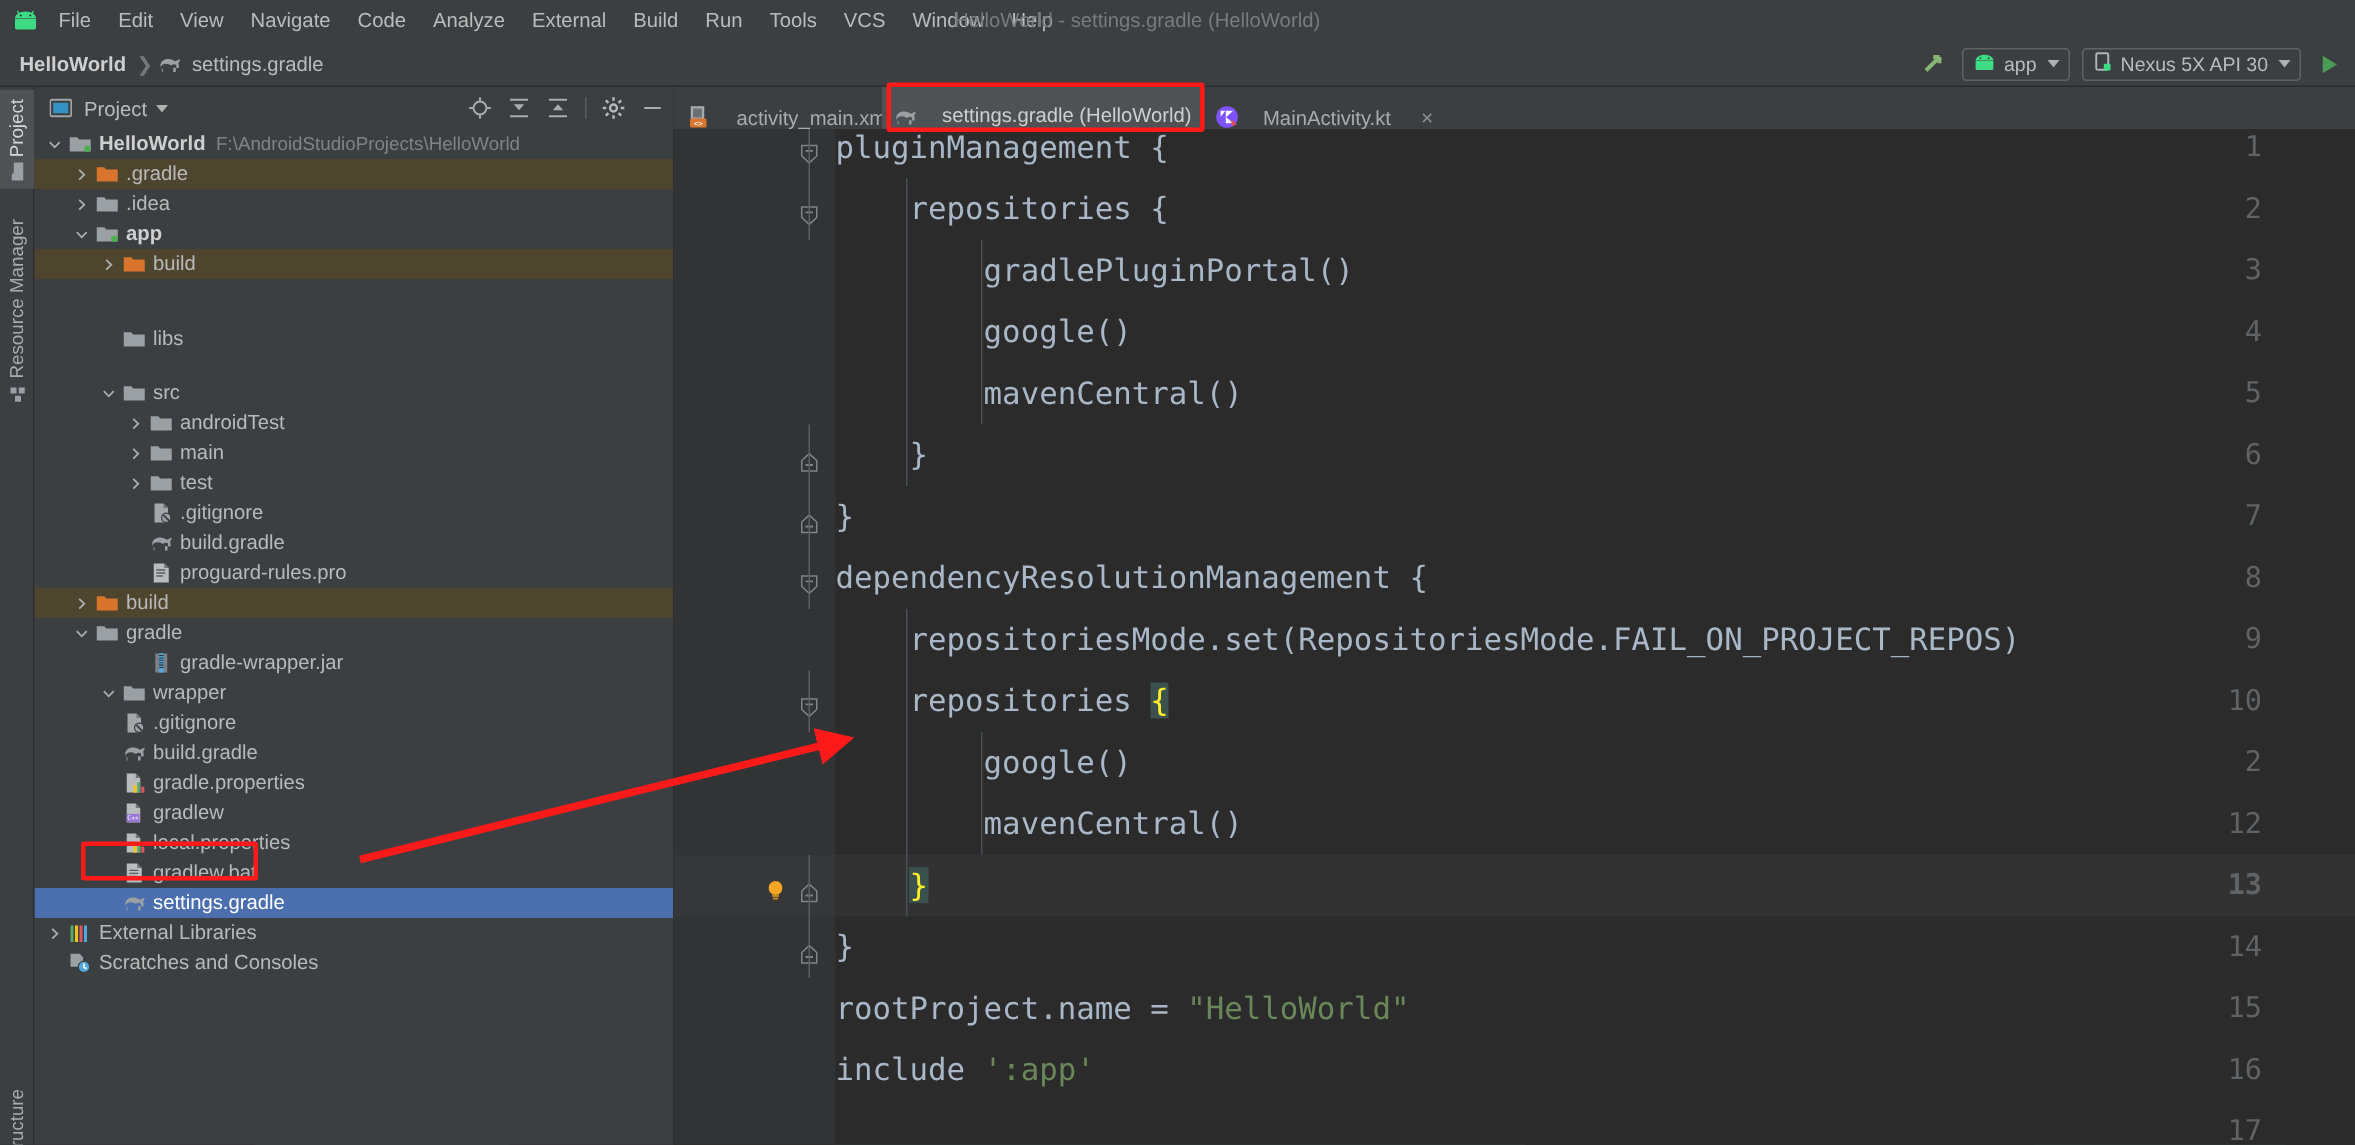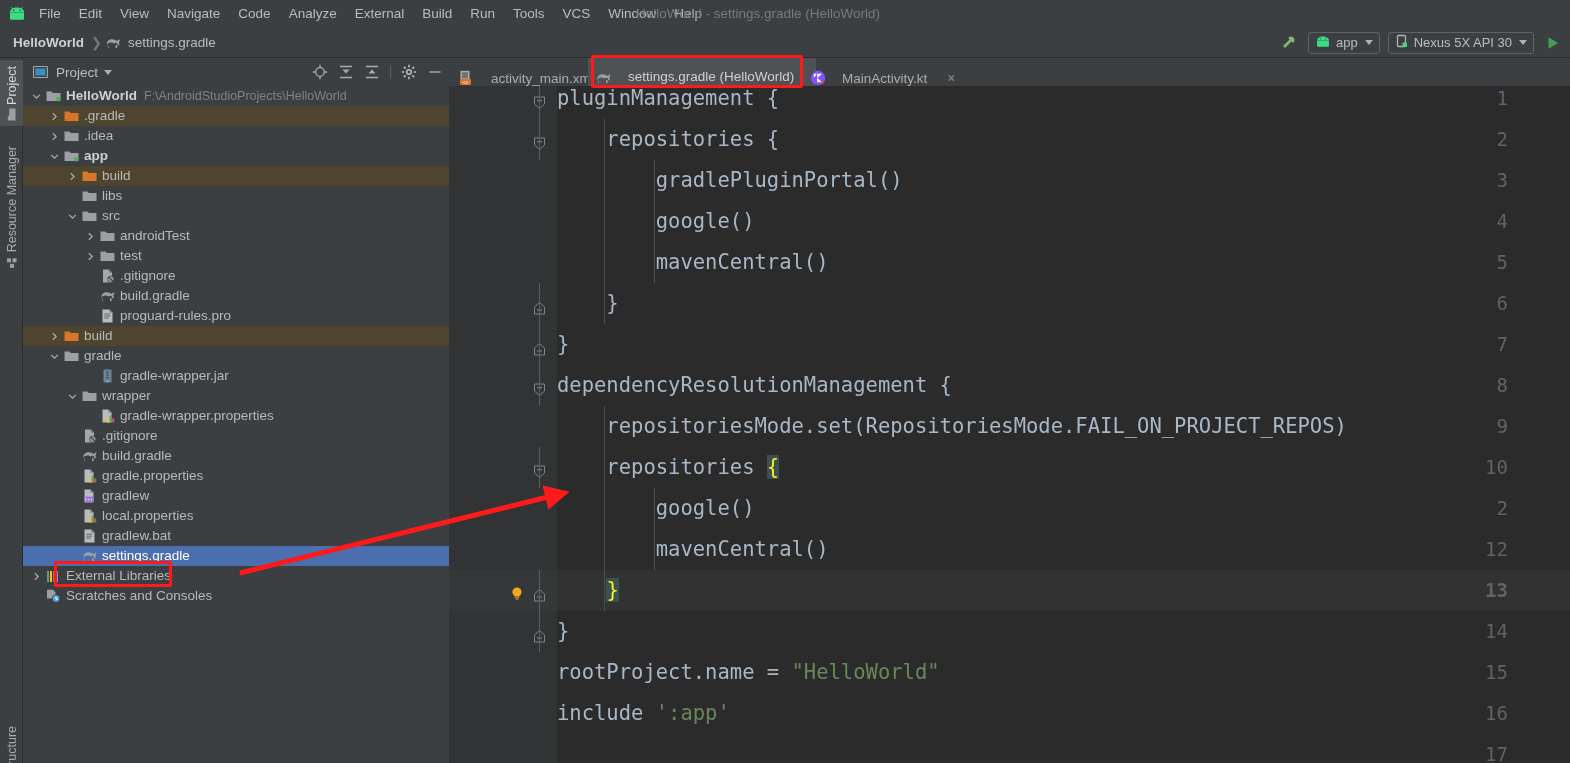--- a/index.html
+++ b/index.html
@@ -352,30 +352,30 @@
               <path d="M2.8 1.2L6.2 4.5 2.8 7.8" stroke="#aaaeb0" stroke-width="1.2" fill="none"></path>
             </svg>
           </span>
           <span class="ico">
             <svg width="15" height="12" viewBox="0 0 15 12">
               <path d="M0.5 1.5h5l1.3 1.5h7.7v8H0.5z" fill="#d8742c"></path>
             </svg>
           </span>
           <span class="lbl">build</span>
         </div>
-        <div class="row" style="padding-left: 44px;">
+        <div class="row" style="padding-left: 44px; margin-top: 30px;">
           <span class="tw"></span>
           <span class="ico">
             <svg width="15" height="12" viewBox="0 0 15 12">
               <path d="M0.5 1.5h5l1.3 1.5h7.7v8H0.5z" fill="#9aa0a3"></path>
             </svg>
           </span>
           <span class="lbl">libs</span>
         </div>
-        <div class="row" style="padding-left: 44px;">
+        <div class="row" style="padding-left: 44px; margin-top: 16px;">
           <span class="tw">
             <svg width="9" height="9" viewBox="0 0 9 9">
               <path d="M1.2 2.8L4.5 6.2 7.8 2.8" stroke="#aaaeb0" stroke-width="1.2" fill="none"></path>
             </svg>
           </span>
           <span class="ico">
             <svg width="15" height="12" viewBox="0 0 15 12">
               <path d="M0.5 1.5h5l1.3 1.5h7.7v8H0.5z" fill="#9aa0a3"></path>
             </svg>
           </span>
@@ -386,20 +386,33 @@
             <svg width="9" height="9" viewBox="0 0 9 9">
               <path d="M2.8 1.2L6.2 4.5 2.8 7.8" stroke="#aaaeb0" stroke-width="1.2" fill="none"></path>
             </svg>
           </span>
           <span class="ico">
             <svg width="15" height="12" viewBox="0 0 15 12">
               <path d="M0.5 1.5h5l1.3 1.5h7.7v8H0.5z" fill="#9aa0a3"></path>
             </svg>
           </span>
           <span class="lbl">androidTest</span>
+        </div>
+        <div class="row" style="padding-left: 62px;">
+          <span class="tw">
+            <svg width="9" height="9" viewBox="0 0 9 9">
+              <path d="M2.8 1.2L6.2 4.5 2.8 7.8" stroke="#aaaeb0" stroke-width="1.2" fill="none"></path>
+            </svg>
+          </span>
+          <span class="ico">
+            <svg width="15" height="12" viewBox="0 0 15 12">
+              <path d="M0.5 1.5h5l1.3 1.5h7.7v8H0.5z" fill="#9aa0a3"></path>
+            </svg>
+          </span>
+          <span class="lbl">main</span>
         </div>
         <div class="row" style="padding-left: 62px;">
           <span class="tw">
             <svg width="9" height="9" viewBox="0 0 9 9">
               <path d="M2.8 1.2L6.2 4.5 2.8 7.8" stroke="#aaaeb0" stroke-width="1.2" fill="none"></path>
             </svg>
           </span>
           <span class="ico">
             <svg width="15" height="12" viewBox="0 0 15 12">
               <path d="M0.5 1.5h5l1.3 1.5h7.7v8H0.5z" fill="#9aa0a3"></path>
@@ -482,33 +495,20 @@
             <svg width="9" height="9" viewBox="0 0 9 9">
               <path d="M1.2 2.8L4.5 6.2 7.8 2.8" stroke="#aaaeb0" stroke-width="1.2" fill="none"></path>
             </svg>
           </span>
           <span class="ico">
             <svg width="15" height="12" viewBox="0 0 15 12">
               <path d="M0.5 1.5h5l1.3 1.5h7.7v8H0.5z" fill="#9aa0a3"></path>
             </svg>
           </span>
           <span class="lbl">wrapper</span>
-        </div>
-        <div class="row" style="padding-left: 62px;">
-          <span class="tw"></span>
-          <span class="ico">
-            <svg width="14" height="14" viewBox="0 0 14 14">
-              <path d="M1.5 0.6h6l3 3v9.8h-9z" fill="#b8bcbe"></path>
-              <path d="M7.5 0.6l3 3h-3z" fill="#707476"></path>
-              <rect x="6" y="8.5" width="2" height="5" fill="#f0c419"></rect>
-              <rect x="8.6" y="6.5" width="2" height="7" fill="#59a869"></rect>
-              <rect x="11.2" y="9.5" width="2" height="4" fill="#db5860"></rect>
-            </svg>
-          </span>
-          <span class="lbl">gradle-wrapper.properties</span>
         </div>
         <div class="row" style="padding-left: 44px;">
           <span class="tw"></span>
           <span class="ico">
             <svg width="14" height="14" viewBox="0 0 14 14">
               <path d="M2 0.6h6l3 3v9.8H2z" fill="#a3a7a9"></path>
               <path d="M8 0.6l3 3H8z" fill="#6f7376"></path>
               <circle cx="9.8" cy="10.2" r="3.1" fill="#9aa0a3" stroke="#3c3f41" stroke-width="0.8"></circle>
               <path d="M7.8 8.2l4 4" stroke="#3c3f41" stroke-width="1.2"></path>
             </svg>
@@ -621,21 +621,21 @@
             <svg width="16" height="16" viewBox="0 0 16 16">
               <rect x="1.5" y="0.8" width="9" height="9" fill="#a8acae"></rect>
               <rect x="3" y="2.3" width="6" height="6" fill="#6b7073"></rect>
               <rect x="1" y="9" width="11" height="6" rx="1" fill="#d8742c"></rect>
               <text x="6.5" y="13.8" font-size="5" fill="#fff" text-anchor="middle" font-family="DejaVu Sans Mono, monospace">&lt;&gt;</text>
             </svg>
           </span>
           <span style="flex: 1 1 0%;">activity_main.xml</span>
           <span class="x">×</span>
         </div>
-        <div class="etab active" style="left: 139px; width: 228px;">
+        <div class="etab active" style="left: 139px; width: 212px;">
           <span style="display: flex;">
             <svg width="16" height="12" viewBox="0 0 15 12">
               <path d="M1 6.5c0-2.4 2.3-4.2 5.2-4.2 2.2 0 3.6.8 4.6 1.6l2.5-1.3c.4-.2.8.2.6.6l-1 2.2c.3.6.4 1.2.4 1.8 0 .4-.1.8-.2 1.1h-1.7c.1-.3.2-.7.2-1.1 0-.5-.1-.9-.3-1.3l-1 .5-.4-.8-2 1c-.7-.6-1.8-1.1-3.2-1.1-1.9 0-3.3 1-3.3 2 0 .6.4 1.1 1.1 1.5V11H1.9V8.7C1.3 8.1 1 7.3 1 6.5z" fill="#9aa0a3"></path>
               <path d="M9.5 8.2h1.7V11H9.5z" fill="#9aa0a3"></path>
             </svg>
           </span>
           <span style="flex: 1 1 0%;">settings.gradle (HelloWorld)</span>
           <span class="x">×</span>
         </div>
         <div class="etab" style="left: 353px; width: 135px;">

